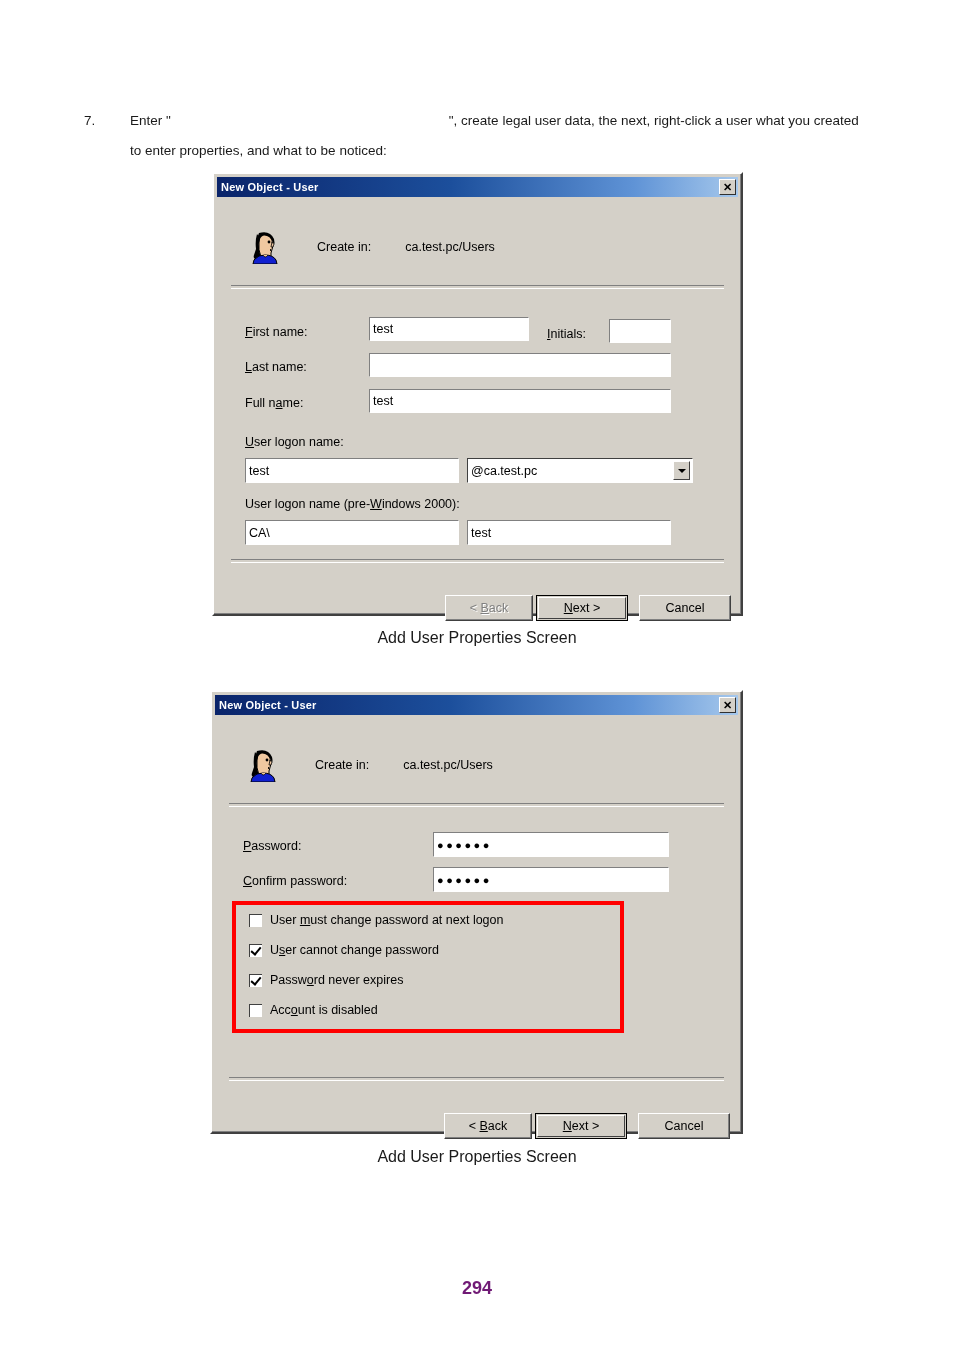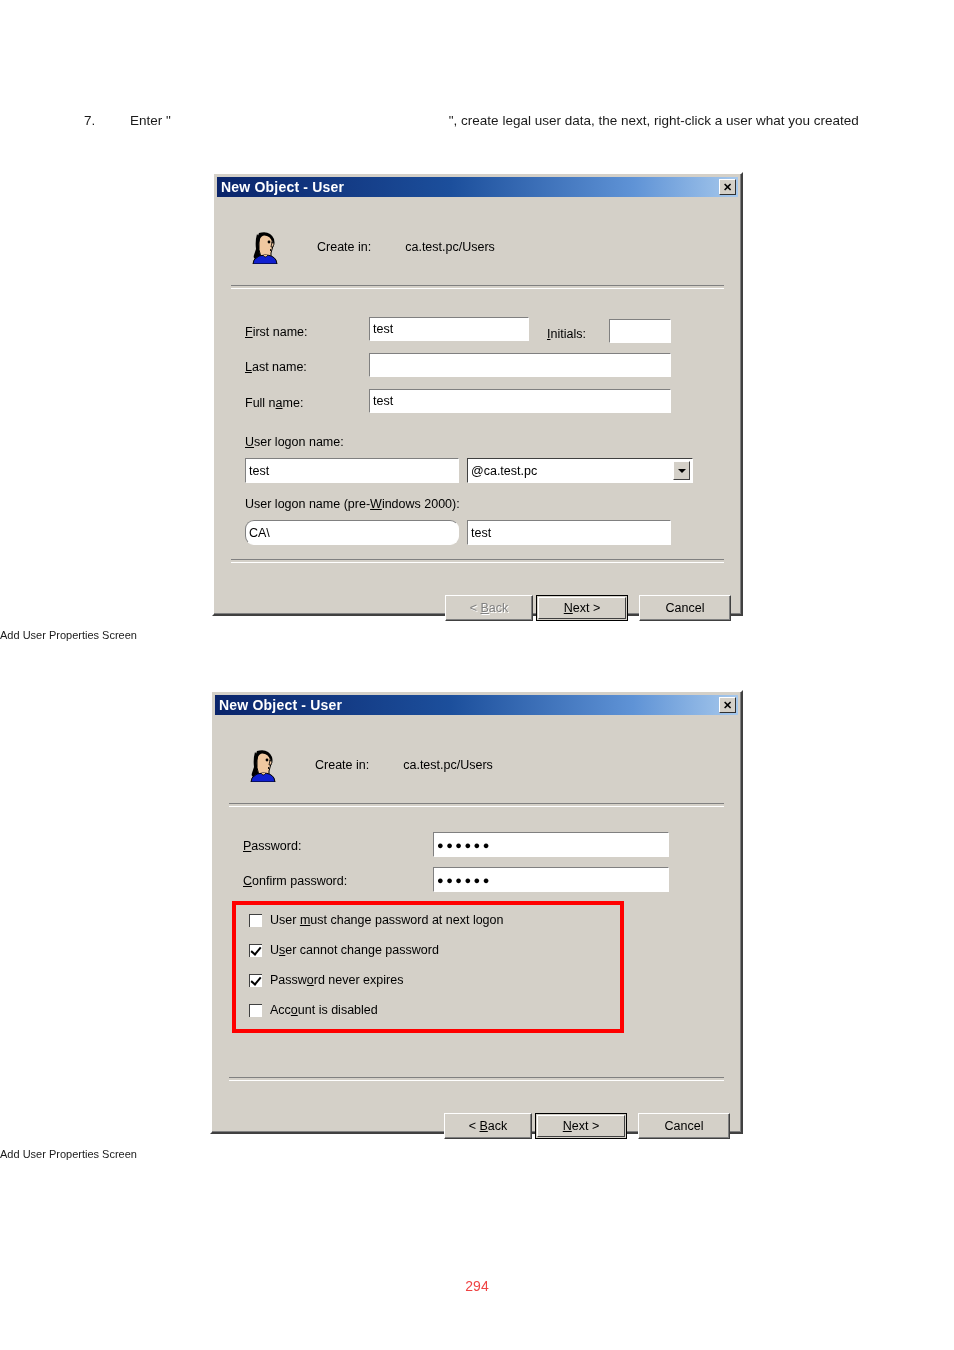--- a/index.html
+++ b/index.html
@@ -39,29 +39,31 @@
     display: inline-block;
     width: 278px;
   }
 
   .page-number {
     position: absolute;
     left: 0;
     right: 0;
     top: 1278px;
     text-align: center;
-    font-size: 14px;
-    color: #ef4444;
+    font-size: 18px;
+    color: #701a75;
+    font-weight: bold;
   }
 
   .figure-caption {
     position: absolute;
     left: 0;
     right: 0;
-    font-size: 11px;
+    text-align: center;
+    font-size: 16px;
     color: #1a1a1a;
   }
   #caption-1 { top: 629px; }
   #caption-2 { top: 1148px; }
 
   
   .win-dialog {
     position: absolute;
     background: #d4d0c8;
     border-top: 2px solid #ffffff;
@@ -99,21 +101,21 @@
     height: 20px;
     background: linear-gradient(to right, #0a246a 0%, #1c4f9c 45%, #5f93d6 80%, #a6c8ec 100%);
     display: flex;
     align-items: center;
     padding: 0 2px 0 4px;
     box-sizing: border-box;
   }
   .titlebar-text {
     color: #ffffff;
     font-weight: bold;
-    font-size: 14px;
+    font-size: 11px;
     letter-spacing: 0.2px;
     flex: 1;
     white-space: nowrap;
   }
   .close-btn {
     width: 17px;
     height: 16px;
     background: #d4d0c8;
     border-top: 1px solid #ffffff;
     border-left: 1px solid #ffffff;
@@ -344,20 +346,21 @@
   }
   .win-btn.disabled .acc { text-decoration: underline; }
 </style>
 </head>
 <body>
 
 <div class="doc-step">
   <span class="num">7.</span>
   <div class="body">
     <span>Enter "</span><span class="blank-gap"></span><span>", create legal user data, the next, right-click a user what you created</span>
+    <div>to enter properties, and what to be noticed:</div>
   </div>
 </div>
 
 <div class="win-dialog" id="dialog-1">
   <div class="win-dialog-inner-edge"></div>
 
   <div class="titlebar">
     <span class="titlebar-text">New Object - User</span>
     <div class="close-btn">✕</div>
   </div>
@@ -396,21 +399,21 @@
     <div class="field-label" style="left:28px; top:238px;"><span class="acc">U</span><span>ser logon name:</span></div>
     <div class="win-input" style="left:28px; top:261px; width:214px; height:25px;">test</div>
     <div class="win-combo" style="left:250px; top:261px; width:226px; height:25px;">
       <span>@ca.test.pc</span>
       <div class="combo-arrow-btn">
           <span class="arrow-down"></span>
         </div>
     </div>
 
     <div class="field-label" style="left:28px; top:300px;"><span>User logon name (pre-</span><span class="acc">W</span><span>indows 2000):</span></div>
-    <div class="win-input readonly" style="left:28px; top:323px; width:214px; height:25px;border-radius:9px;">CA\</div>
+    <div class="win-input readonly" style="left:28px; top:323px; width:214px; height:25px;">CA\</div>
     <div class="win-input" style="left:250px; top:323px; width:204px; height:25px;">test</div>
 
     <div class="etched-sep" id="sep-1b"></div>
 
     <div class="win-btn disabled" style="left:228px; top:398px; width:88px;">
       <span class="inner-shade"></span>
       <span><span>&lt; </span><span class="acc">B</span><span>ack</span></span>
     </div>
     <div class="win-btn default" style="left:319px; top:398px; width:92px;">
       <span class="btn-face">

